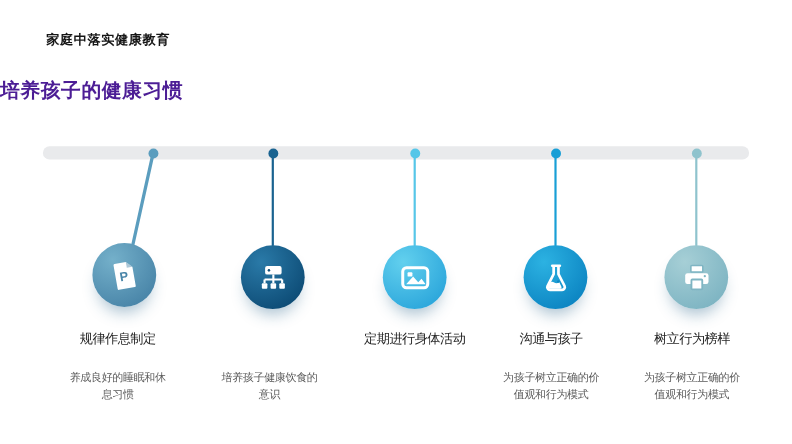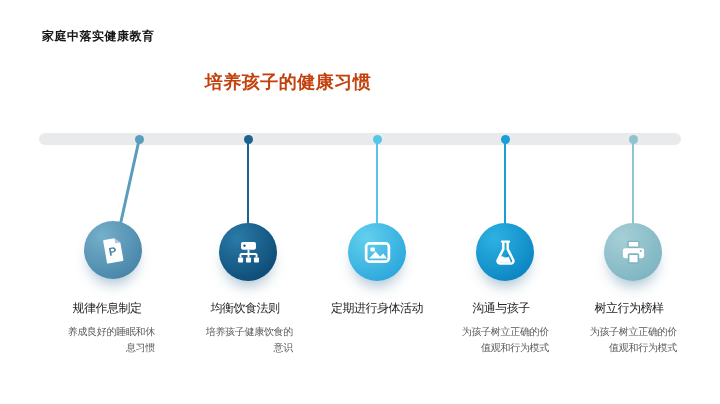--- a/index.html
+++ b/index.html
@@ -6,22 +6,22 @@
   body{
     width:720px;height:404px;position:relative;overflow:hidden;
     font-family:"Liberation Sans","DejaVu Sans",sans-serif;
     background:#ffffff;
   }
   .page-title{
     position:absolute;left:42px;top:28px;
     font-size:12px;font-weight:800;color:#161616;letter-spacing:.5px;
   }
   .page-subtitle{
-    position:absolute;left:0;top:70px;width:576px;text-align:center;
-    font-size:18px;font-weight:800;color:#c2410c;letter-spacing:.5px;
+    position:absolute;left:0;top:70px;width:576px;
+    font-size:18px;font-weight:800;color:#4c1d95;letter-spacing:.5px;
   }
   .timeline-bar{
     position:absolute;left:39px;top:133px;width:642px;height:12px;
     border-radius:6px;background:var(--bar,#e9eaec);
   }
   .item{position:absolute;inset:0;pointer-events:none;}
   .dot{
     position:absolute;top:134.5px;width:9px;height:9px;border-radius:50%;
     background:var(--ca);
   }
@@ -35,21 +35,21 @@
     color:var(--cd);
     box-shadow:0 10px 14px -5px rgba(35,95,135,.38);
     display:flex;align-items:center;justify-content:center;
   }
   .circle svg{display:block;}
   .item-title{
     position:absolute;top:300px;width:140px;text-align:center;
     font-size:12px;font-weight:400;color:#262626;letter-spacing:-.5px;
   }
   .item-desc{
-    position:absolute;top:324px;width:96px;text-align:right;
+    position:absolute;top:336px;width:96px;text-align:center;
     font-size:10px;line-height:16px;color:#5a5a5a;letter-spacing:-.3px;
   }
 </style>
 </head>
 <body style="background: rgb(255, 255, 255); --bar: #e9eaec;">
 
 <div class="page-title">家庭中落实健康教育</div>
 <div class="page-subtitle">培养孩子的健康习惯</div>
 
 <div class="timeline-bar"></div>
@@ -76,21 +76,20 @@
   <div class="circle" style="left:219px;top:223px">
     <svg width="31" height="31" viewBox="0 0 24 24">
       <rect x="6.2" y="3.8" width="11.6" height="6" rx="1.4" fill="#fff"></rect>
       <circle cx="8.9" cy="6.8" r=".9" fill="currentColor"></circle>
       <path d="M12 9.8v3.4M5.8 13.2h12.4M5.8 13.2v2.6M12 13.2v2.6M18.2 13.2v2.6" stroke="#fff" stroke-width="1.5" fill="none"></path>
       <rect x="3.9" y="15.8" width="3.9" height="3.9" rx=".7" fill="#fff"></rect>
       <rect x="10.05" y="15.8" width="3.9" height="3.9" rx=".7" fill="#fff"></rect>
       <rect x="16.2" y="15.8" width="3.9" height="3.9" rx=".7" fill="#fff"></rect>
     </svg>
   </div>
-  <div class="item-title" style="left:175px">均衡饮食法则</div>
   <div class="item-desc" style="left:197px">培养孩子健康饮食的意识</div>
 </div>
 
 <div class="item" style="--cl: #62d0ee; --cd: #2ea8dc; --ca: #56c6e8;">
   <span class="dot" style="left:372.5px"></span>
   <span class="string" style="left:375.75px;top:139px;height:85px"></span>
   <div class="circle" style="left:348px;top:223px">
     <svg width="31" height="31" viewBox="0 0 24 24">
       <rect x="3.2" y="5" width="17.6" height="14" rx="2.6" fill="none" stroke="#fff" stroke-width="2.1"></rect>
       <rect x="6.6" y="8.2" width="3.4" height="3" rx=".6" fill="#fff"></rect>

